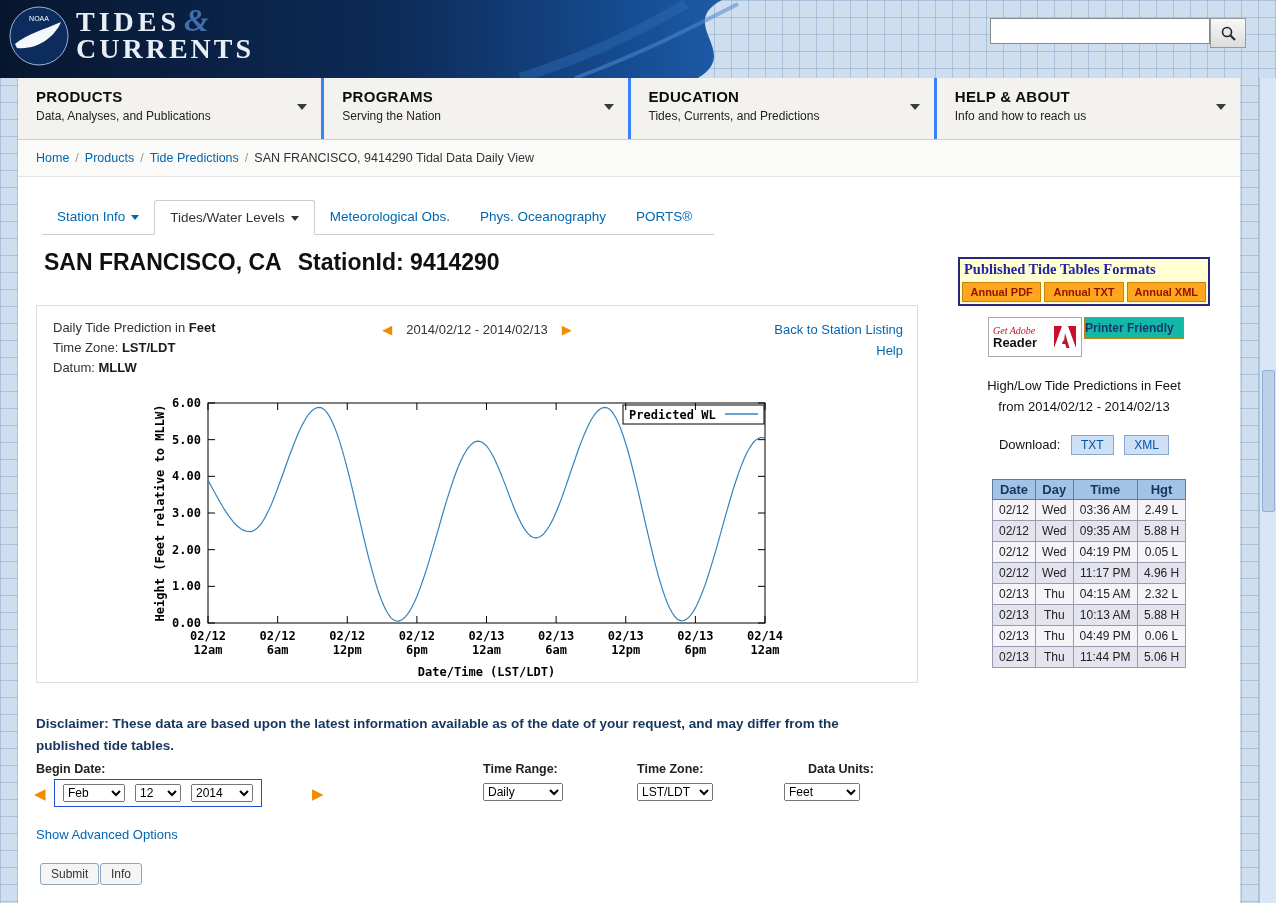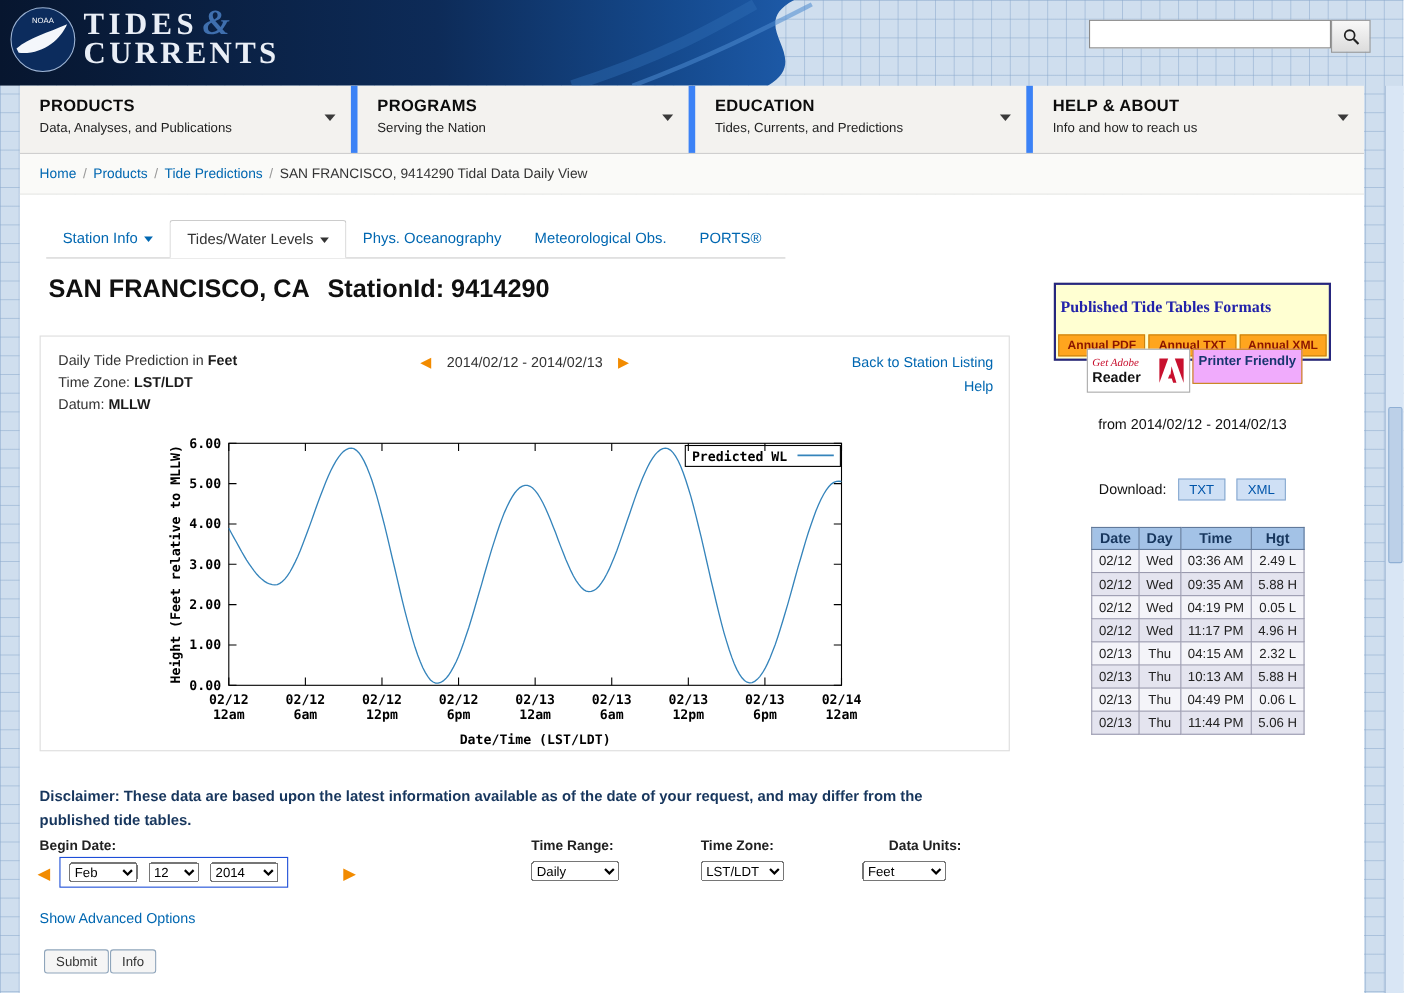--- a/index.html
+++ b/index.html
@@ -21,21 +21,21 @@
   .brand-amp{font-size:32px;font-style:italic;color:#3f6fae;margin-left:4px;font-weight:bold;}
   .brand-line2{font-size:28px;letter-spacing:3px;font-weight:bold;margin-top:-6px;}
   .search{position:absolute;left:990px;top:18px;display:flex;}
   .search input{width:206px;height:24px;border:1px solid #8a8a8a;font-size:13px;padding:0 6px;background:#fff;}
   .search-btn{width:34px;height:28px;background:linear-gradient(#f8f8f8,#dcdcdc);border:1px solid #999;
     display:flex;align-items:center;justify-content:center;cursor:pointer;}
 
   
   .nav{position:absolute;left:18px;top:78px;width:1222px;height:62px;background:#f3f2ef;
     border-bottom:1px solid #cfcfcf;display:flex;box-sizing:border-box;}
-  .nav-item{flex:1;position:relative;padding:10px 0 0 18px;border-left:6px solid #3b82f6;cursor:pointer;}
+  .nav-item{flex:1;position:relative;padding:10px 0 0 18px;border-left:3px solid #3b82f6;cursor:pointer;}
   .nav-item:first-child{border-left:none;}
   .nav-title{font-size:15px;font-weight:bold;color:#0c0c0c;letter-spacing:.3px;}
   .nav-sub{font-size:12px;color:#222;margin-top:4px;}
   .nav-caret{position:absolute;right:14px;top:26px;width:0;height:0;
     border-left:5px solid transparent;border-right:5px solid transparent;border-top:6px solid #3a3a3a;}
 
   
   .breadcrumb{position:absolute;left:18px;top:140px;width:1222px;height:37px;background:#fafaf8;
     border-bottom:1px solid #e4e4e0;font-size:12.5px;line-height:37px;padding-left:18px;box-sizing:border-box;color:#555;}
   .breadcrumb a{color:#0067b1;}
@@ -75,31 +75,31 @@
   .sel-tr{position:absolute;left:465px;top:606px;width:80px;}
   .sel-tz{position:absolute;left:619px;top:606px;width:76px;}
   .sel-du{position:absolute;left:766px;top:606px;width:76px;}
   .form-arrow{position:absolute;font-size:15px;color:#f28b00;cursor:pointer;}
   .adv-link{position:absolute;left:18px;top:650px;font-size:13px;color:#0067b1;cursor:pointer;}
   .btn{position:absolute;font-size:12px;padding:3px 10px;background:#f5f5f5;border:1px solid #8fa5bb;
     border-radius:3px;color:#333;cursor:pointer;}
 
   
   .pub-box{position:absolute;left:940px;top:80px;width:252px;border:2px solid #26267e;background:#ffffd2;box-sizing:border-box;}
-  .pub-title{font-size:14.5px;font-weight:bold;color:#2222aa;padding:13px 4px;font-family:"Liberation Serif",serif;}
+  .pub-title{font-size:14.5px;font-weight:bold;color:#2222aa;padding:2px 4px;font-family:"Liberation Serif",serif;}
   .pub-btn-row{display:flex;gap:3px;padding:2px;}
   .pub-btn{flex:1;background:#ffa51e;border:1px solid #c8820e;color:#8b1500;font-weight:bold;font-size:11px;
     text-align:center;padding:3px 0;cursor:pointer;}
   .adobe-badge{position:absolute;left:970px;top:140px;width:94px;height:40px;background:#fff;border:1px solid #aaa;
     box-sizing:border-box;display:flex;align-items:center;padding:2px 4px;cursor:pointer;}
   .adobe-text{flex:1;line-height:12px;}
   .adobe-get{font-family:"Liberation Serif",serif;font-style:italic;color:#c8102e;font-size:10px;}
   .adobe-reader{font-weight:bold;color:#111;font-size:13px;}
-  .printer-btn{position:absolute;left:1066px;top:140px;width:100px;height:32px;background:#f0abfc;
-    border:1px solid #c8830e;color:#17356e;font-weight:bold;font-size:12px;text-align:center;line-height:20px;
+  .printer-btn{position:absolute;left:1066px;top:140px;width:100px;height:22px;background:#14b8a6;
+    border:1px solid #c8830e;color:#17356e;font-weight:bold;font-size:12px;text-align:left;line-height:20px;
     box-sizing:border-box;cursor:pointer;}
   .highlow{position:absolute;left:940px;top:198px;width:252px;text-align:center;font-size:13px;color:#111;line-height:21px;}
   .download-row{position:absolute;left:940px;top:258px;width:252px;text-align:center;font-size:13px;color:#111;}
   .dl-btn{display:inline-block;background:#cfe0f5;border:1px solid #87a8cf;color:#0055aa;font-size:12px;
     padding:2px 9px;margin-left:7px;cursor:pointer;}
   .tide-table{position:absolute;left:974px;top:302px;border-collapse:collapse;font-size:12px;}
   .tide-table th{background:#a3c2e6;color:#17365d;font-weight:bold;font-size:13px;border:1px solid #61799a;padding:2px 5px;}
   .tide-table td{border:1px solid #9a9aae;padding:3px 6px;text-align:center;background:#f4f4f9;color:#222;white-space:nowrap;}
   .tide-table tr.alt td{background:#e4e4ef;}
 
@@ -174,22 +174,22 @@
 
   <div class="breadcrumb">
     <a href="#">Home</a><span class="crumb-sep">/</span><a href="#">Products</a><span class="crumb-sep">/</span><a href="#">Tide Predictions</a><span class="crumb-sep">/</span><span class="crumb-current">SAN FRANCISCO, 9414290 Tidal Data Daily View</span>
   </div>
 
   <div class="main">
 
     <div class="tabs">
       <div class="tab"><span>Station Info</span><span class="caret"></span></div>
       <div class="tab active"><span>Tides/Water Levels</span><span class="caret"></span></div>
+      <div class="tab"><span>Meteorological Obs.</span></div>
       <div class="tab"><span>Phys. Oceanography</span></div>
-      <div class="tab"><span>Meteorological Obs.</span></div>
       <div class="tab"><span>PORTS®</span></div>
     </div>
 
     <div class="page-title">
       <span>SAN FRANCISCO, CA</span><span class="sid">StationId: 9414290</span>
     </div>
 
     <div class="chart-panel">
       <div class="chart-info">
         <div><span>Daily Tide Prediction in</span> <b>Feet</b></div>
@@ -310,20 +310,21 @@
       </div>
       <svg width="24" height="24" viewBox="0 0 24 24">
         <path d="M1,1 h8 l-8,22 z" fill="#c8102e"></path>
         <path d="M23,1 h-8 l8,22 z" fill="#c8102e"></path>
         <path d="M12,8 l4.5,15 h-3 l-1.3,-4 h-3.4 l1.5,-3.6 h0.8 z" fill="#c8102e"></path>
       </svg>
     </div>
     <div class="printer-btn">Printer Friendly</div>
 
     <div class="highlow">
+      <div>High/Low Tide Predictions in Feet</div>
       <div>from 2014/02/12 - 2014/02/13</div>
     </div>
 
     <div class="download-row">
       <span>Download:</span>
       <span class="dl-btn">TXT</span>
       <span class="dl-btn">XML</span>
     </div>
 
     <table class="tide-table">

